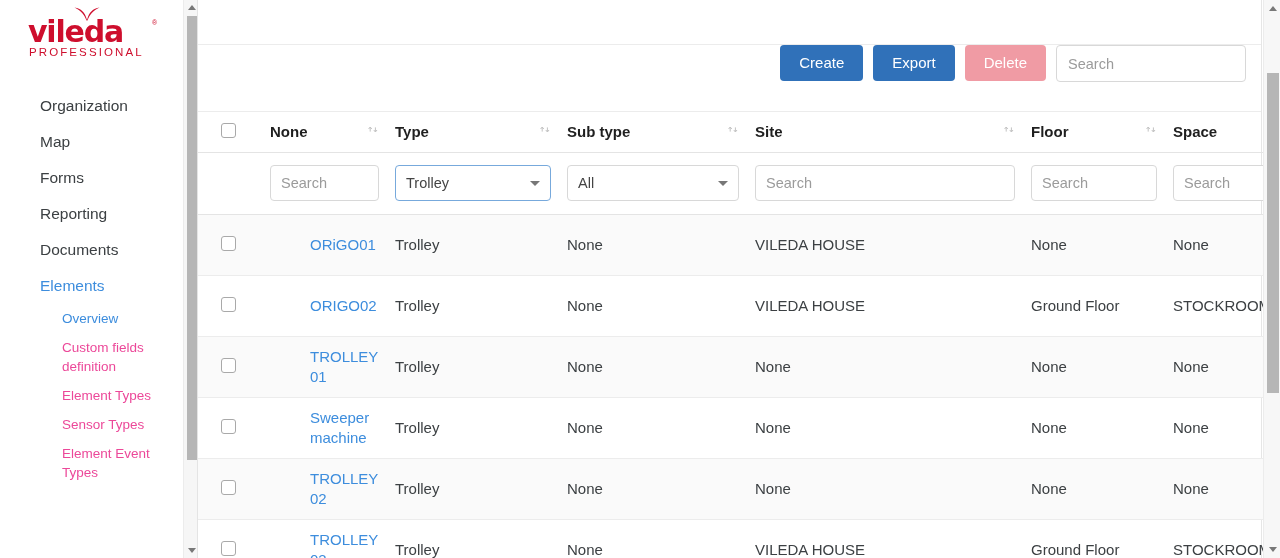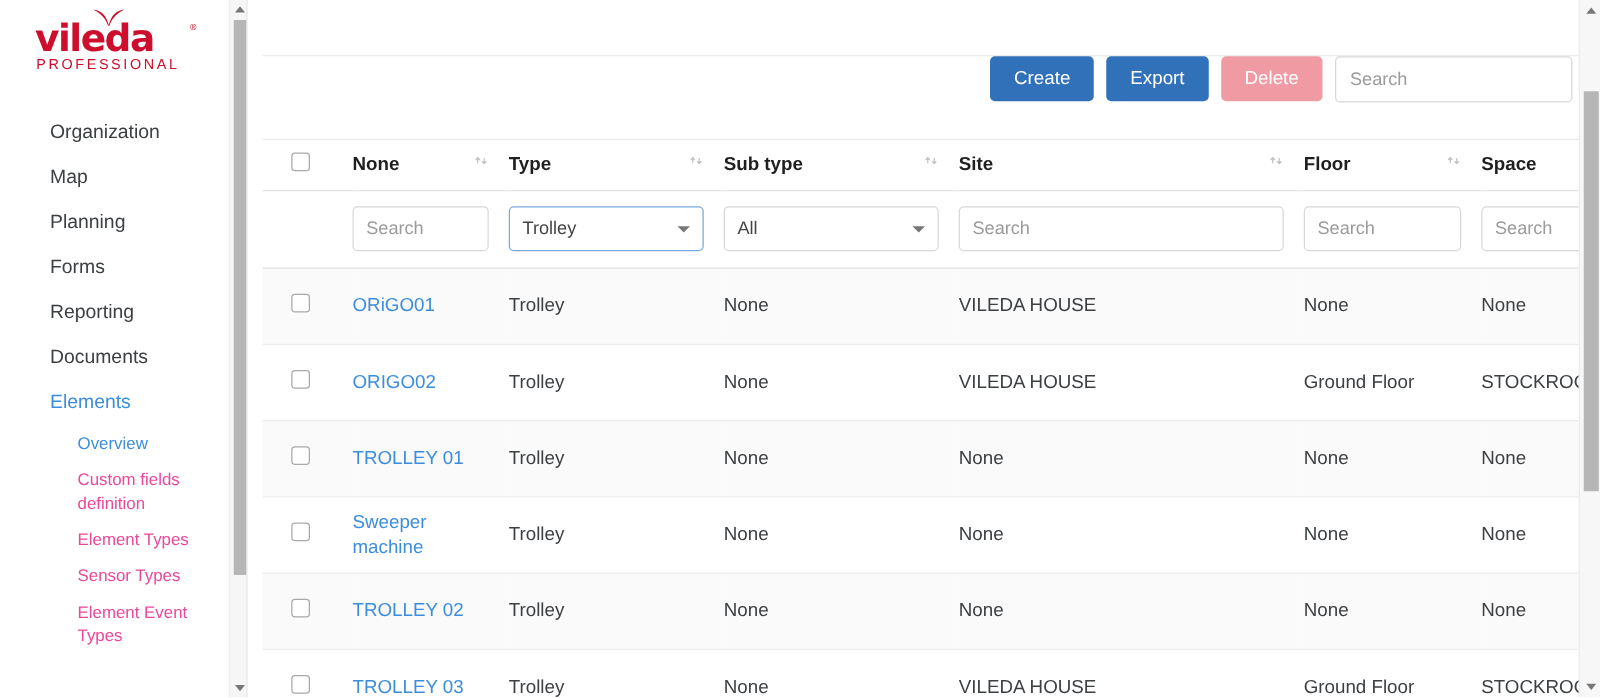--- a/index.html
+++ b/index.html
@@ -7,21 +7,20 @@
     margin: 0; padding: 0;
     width: 1280px; height: 558px;
     overflow: hidden;
     background: #ffffff;
     font-family: "Liberation Sans", sans-serif;
   }
   .app {
     display: flex;
     width: 1280px; height: 558px;
     position: relative;
-    gap: 12px;
   }
 
   
   .sidebar {
     width: 198px;
     flex: 0 0 198px;
     height: 558px;
     background: #ffffff;
     border-right: 1px solid #e4e4e4;
     position: relative;
@@ -279,20 +278,21 @@
     color: #3c4043;
     padding: 0 16px 0 0;
   }
   tr.data-row.alt td { background: #fafafa; }
   .cell-link {
     color: #3d8ddd;
     cursor: pointer;
     font-size: 15px;
     line-height: 20px;
     display: inline-block;
+    margin-left: 40px;
   }
 
   
   .page-scroll {
     position: absolute;
     top: 0; right: 0;
     width: 17px; height: 558px;
     background: #f7f7f7;
     border-left: 1px solid #ececec;
   }
@@ -325,21 +325,20 @@
           </svg>
           <span class="logo-word">vileda</span>
           <span class="logo-reg">®</span>
           <span class="logo-sub">PROFESSIONAL</span>
         </div>
       </div>
 
       <nav class="nav">
         <div class="nav-item">Organization</div>
         <div class="nav-item">Map</div>
-        <div class="nav-item">Planning</div>
         <div class="nav-item">Forms</div>
         <div class="nav-item">Reporting</div>
         <div class="nav-item">Documents</div>
         <div class="nav-item active">Elements</div>
 
         <div class="nav-sub active">Overview</div>
         <div class="nav-sub">Custom fields definition</div>
         <div class="nav-sub">Element Types</div>
         <div class="nav-sub">Sensor Types</div>
         <div class="nav-sub">Element Event Types</div>

